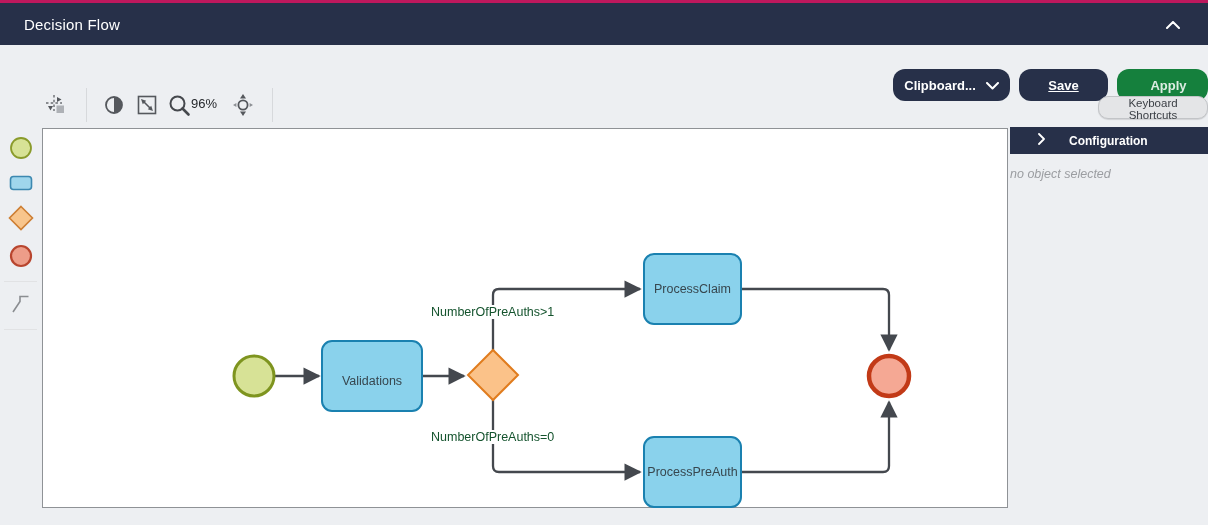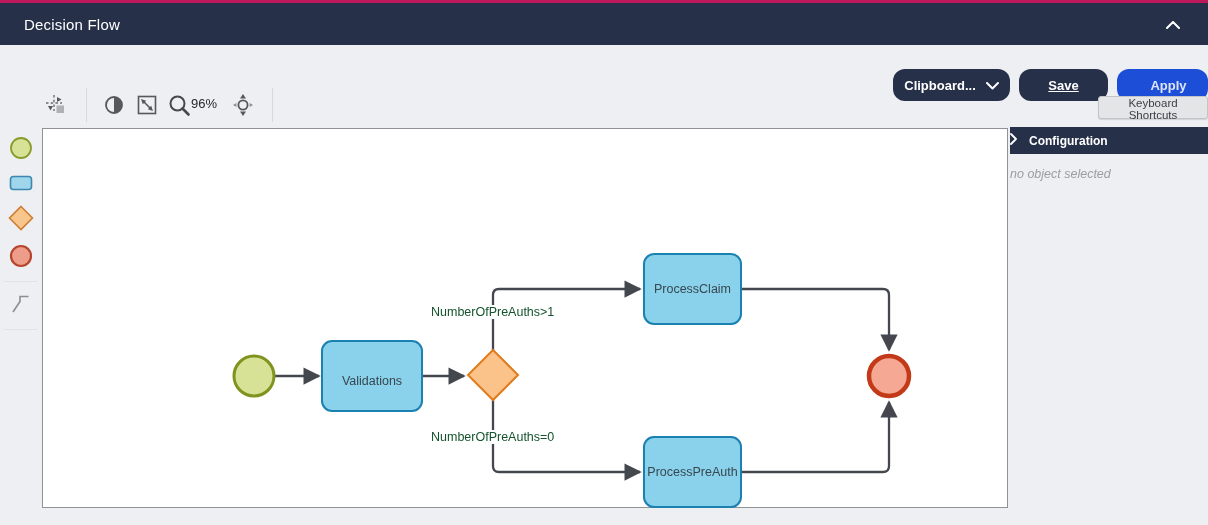--- a/index.html
+++ b/index.html
@@ -21,24 +21,24 @@
   .collapse-btn{ background:none; border:none; cursor:pointer; padding:6px; display:flex; }
   
   .btn{
     position:absolute; height:32px; border:none; border-radius:12px;
     background:#273049; color:#fff; font-family:"Liberation Sans",sans-serif;
     font-size:13px; font-weight:700; cursor:pointer;
     display:flex; align-items:center; justify-content:center; gap:10px;margin-top:17px;
   }
   .btn-clipboard{ left:893px; top:52px; width:117px; }
   .btn-save{ left:1019px; top:52px; width:89px;text-decoration:underline; }
-  .btn-apply{ left:1117px; top:52px; width:91px; background:#1d4ed8; color:rgba(255,255,255,.85); cursor:default;padding-left:12px; }
+  .btn-apply{ left:1117px; top:52px; width:91px; background:#15803d; color:rgba(255,255,255,.85); cursor:default;padding-left:12px; }
   .btn-kbd{
     position:absolute; left:1098px; top:96px; height:23px; padding:0 10px;
-    background:#e4e5e7; border:1px solid #c2c4c7; border-radius:3px;
+    background:#e4e5e7; border:1px solid #c2c4c7; border-radius:10px;
     font-family:"Liberation Sans",sans-serif; font-size:11.5px; color:#3b3f45;
     box-shadow:0 1px 1px rgba(0,0,0,.12); cursor:pointer;
   }
   
   .tool{ position:absolute; background:none; border:none; padding:0; cursor:pointer; display:flex; }
   .tb-divider{ position:absolute; top:88px; width:1px; height:34px; background:#d7d9dc; }
   .zoom-value{ position:absolute; left:191px; top:96px; font-size:13px; color:#25282c; }
   
   .palette{ position:absolute; left:0; top:128px; width:41px; }
   .pal-item{ background:none; border:none; cursor:pointer; display:block; margin:0 auto; padding:2px; }
@@ -53,22 +53,22 @@
     position:absolute; display:flex; align-items:center; justify-content:center;
     font-size:12.5px; color:#37474f; pointer-events:none;
   }
   .edge-label{
     position:absolute; font-size:12.5px; color:#14532d;
     background:#fff; padding:0 2px; white-space:nowrap;
   }
   
   .config-header{
     position:absolute; left:1010px; top:127px; width:198px; height:27px;
-    background:#273049; color:#fff; display:flex; align-items:center; gap:12px;
-    padding-left:0; cursor:pointer; border:none; font-family:"Liberation Sans",sans-serif;
+    background:#273049; color:#fff; display:flex; align-items:center; gap:24px;
+    padding-left:28px; cursor:pointer; border:none; font-family:"Liberation Sans",sans-serif;
   }
   .config-header .cfg-title{ font-size:12px; font-weight:700; }
   .config-empty{
     position:absolute; left:1010px; top:167px; width:198px;
     text-align:left; font-size:12.5px; font-style:italic; color:#9b9da1;
   }
 </style>
 </head>
 <body>
 

